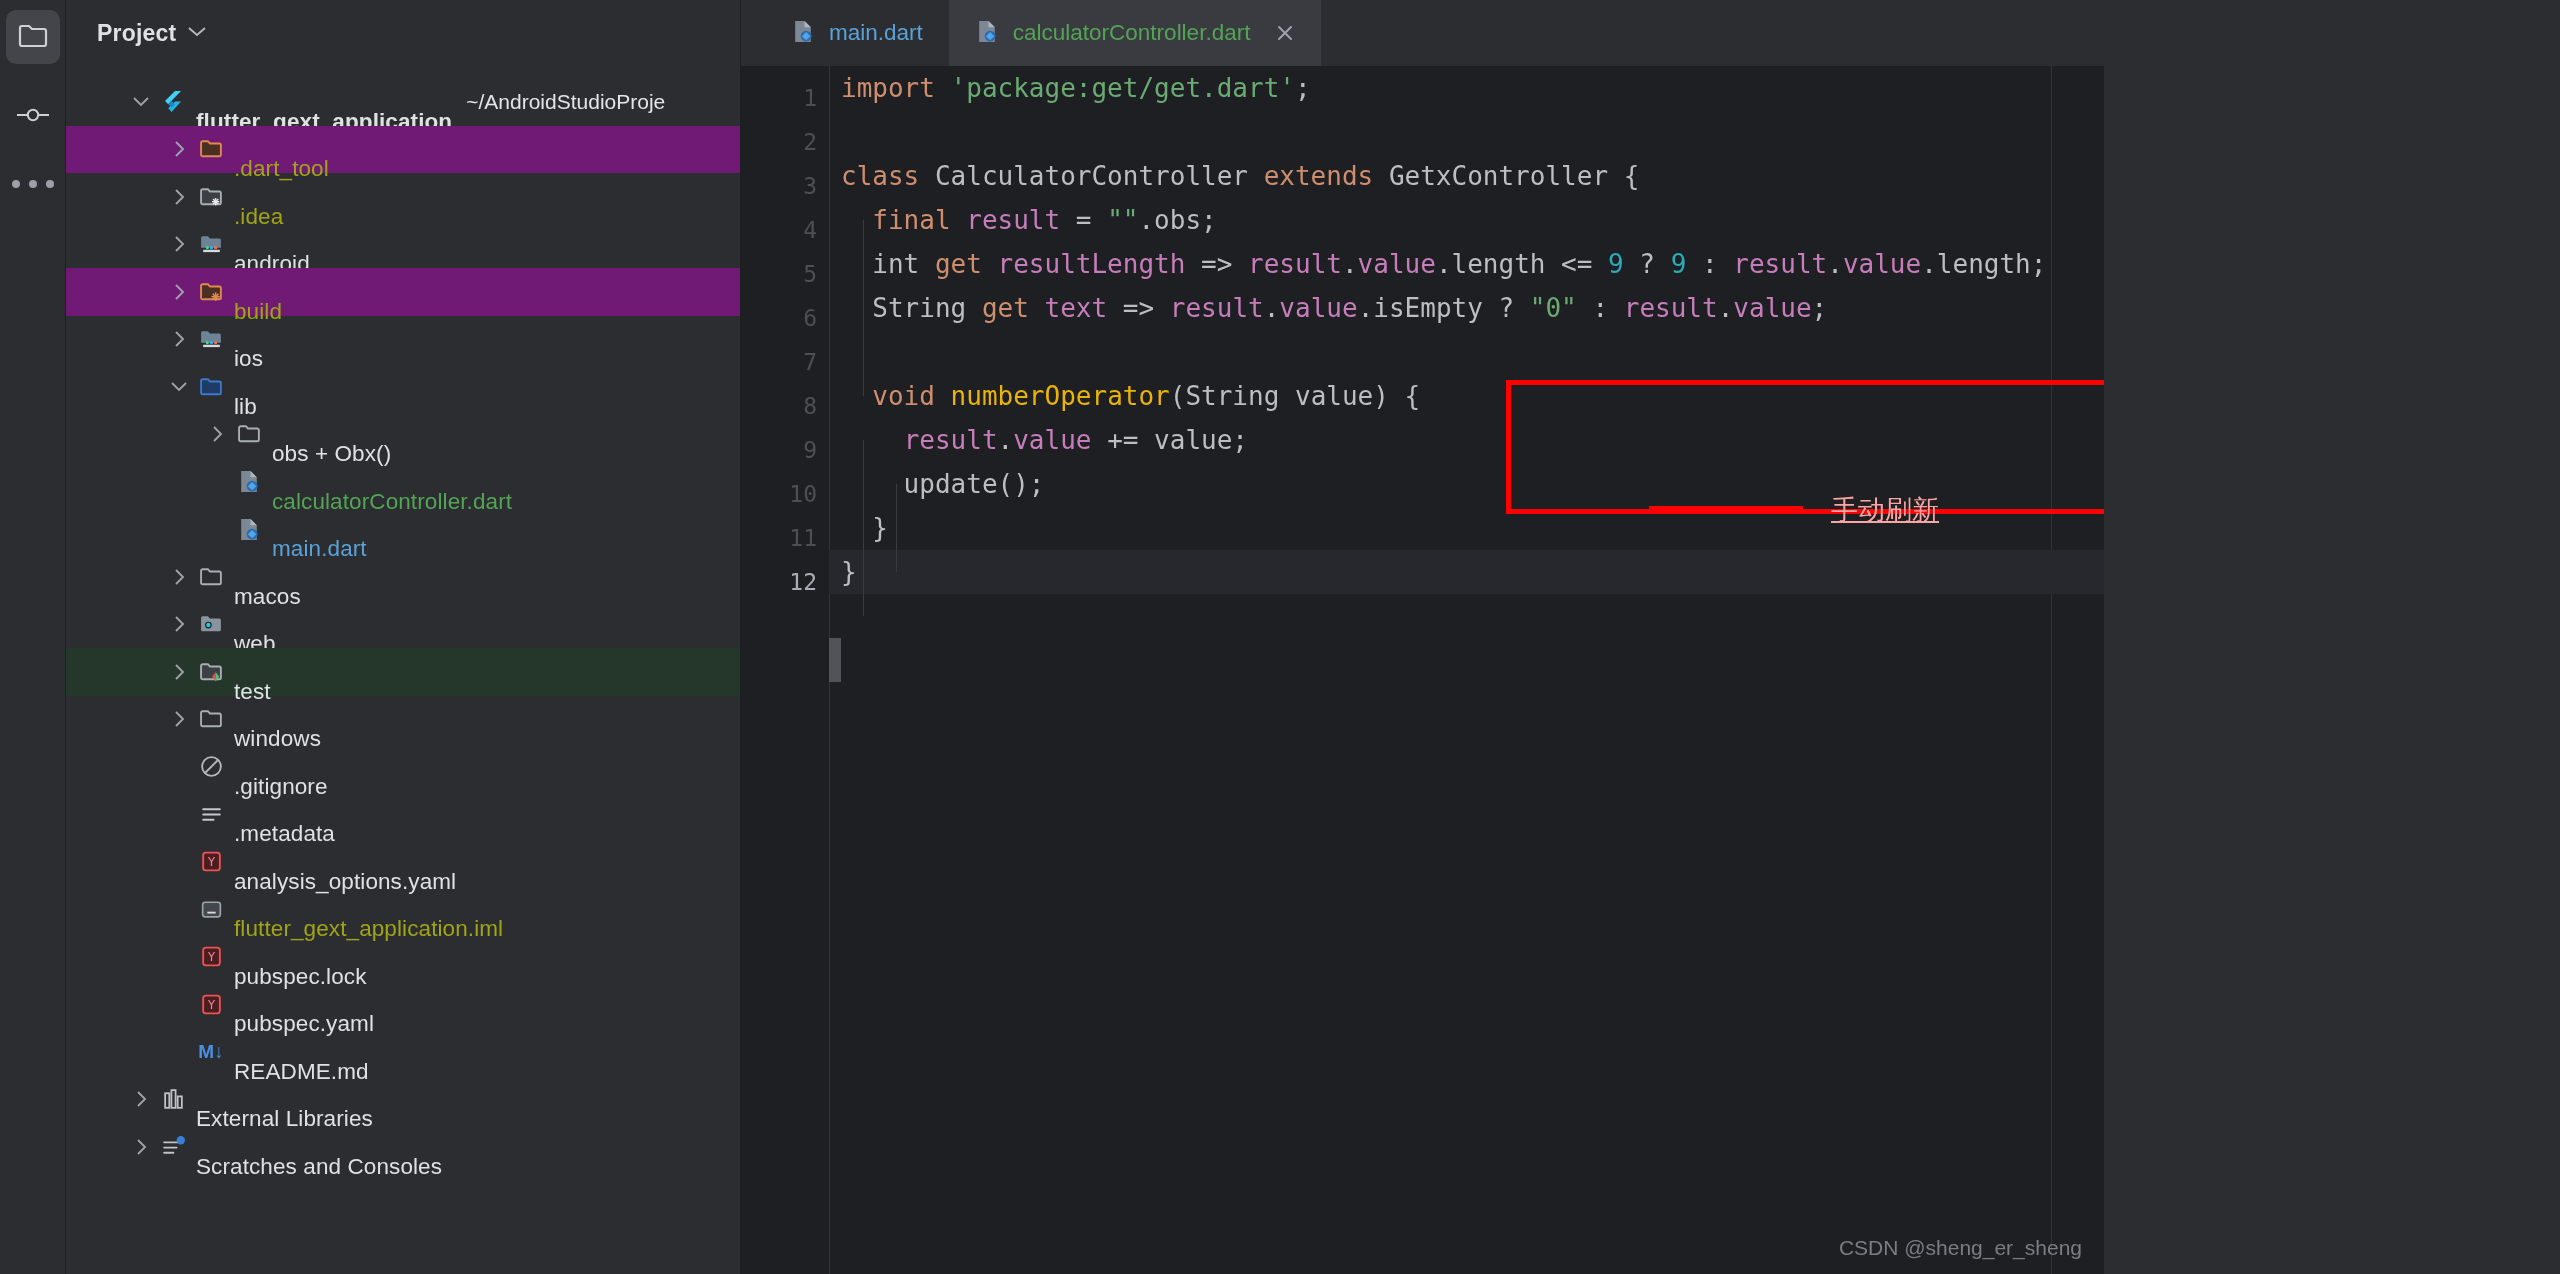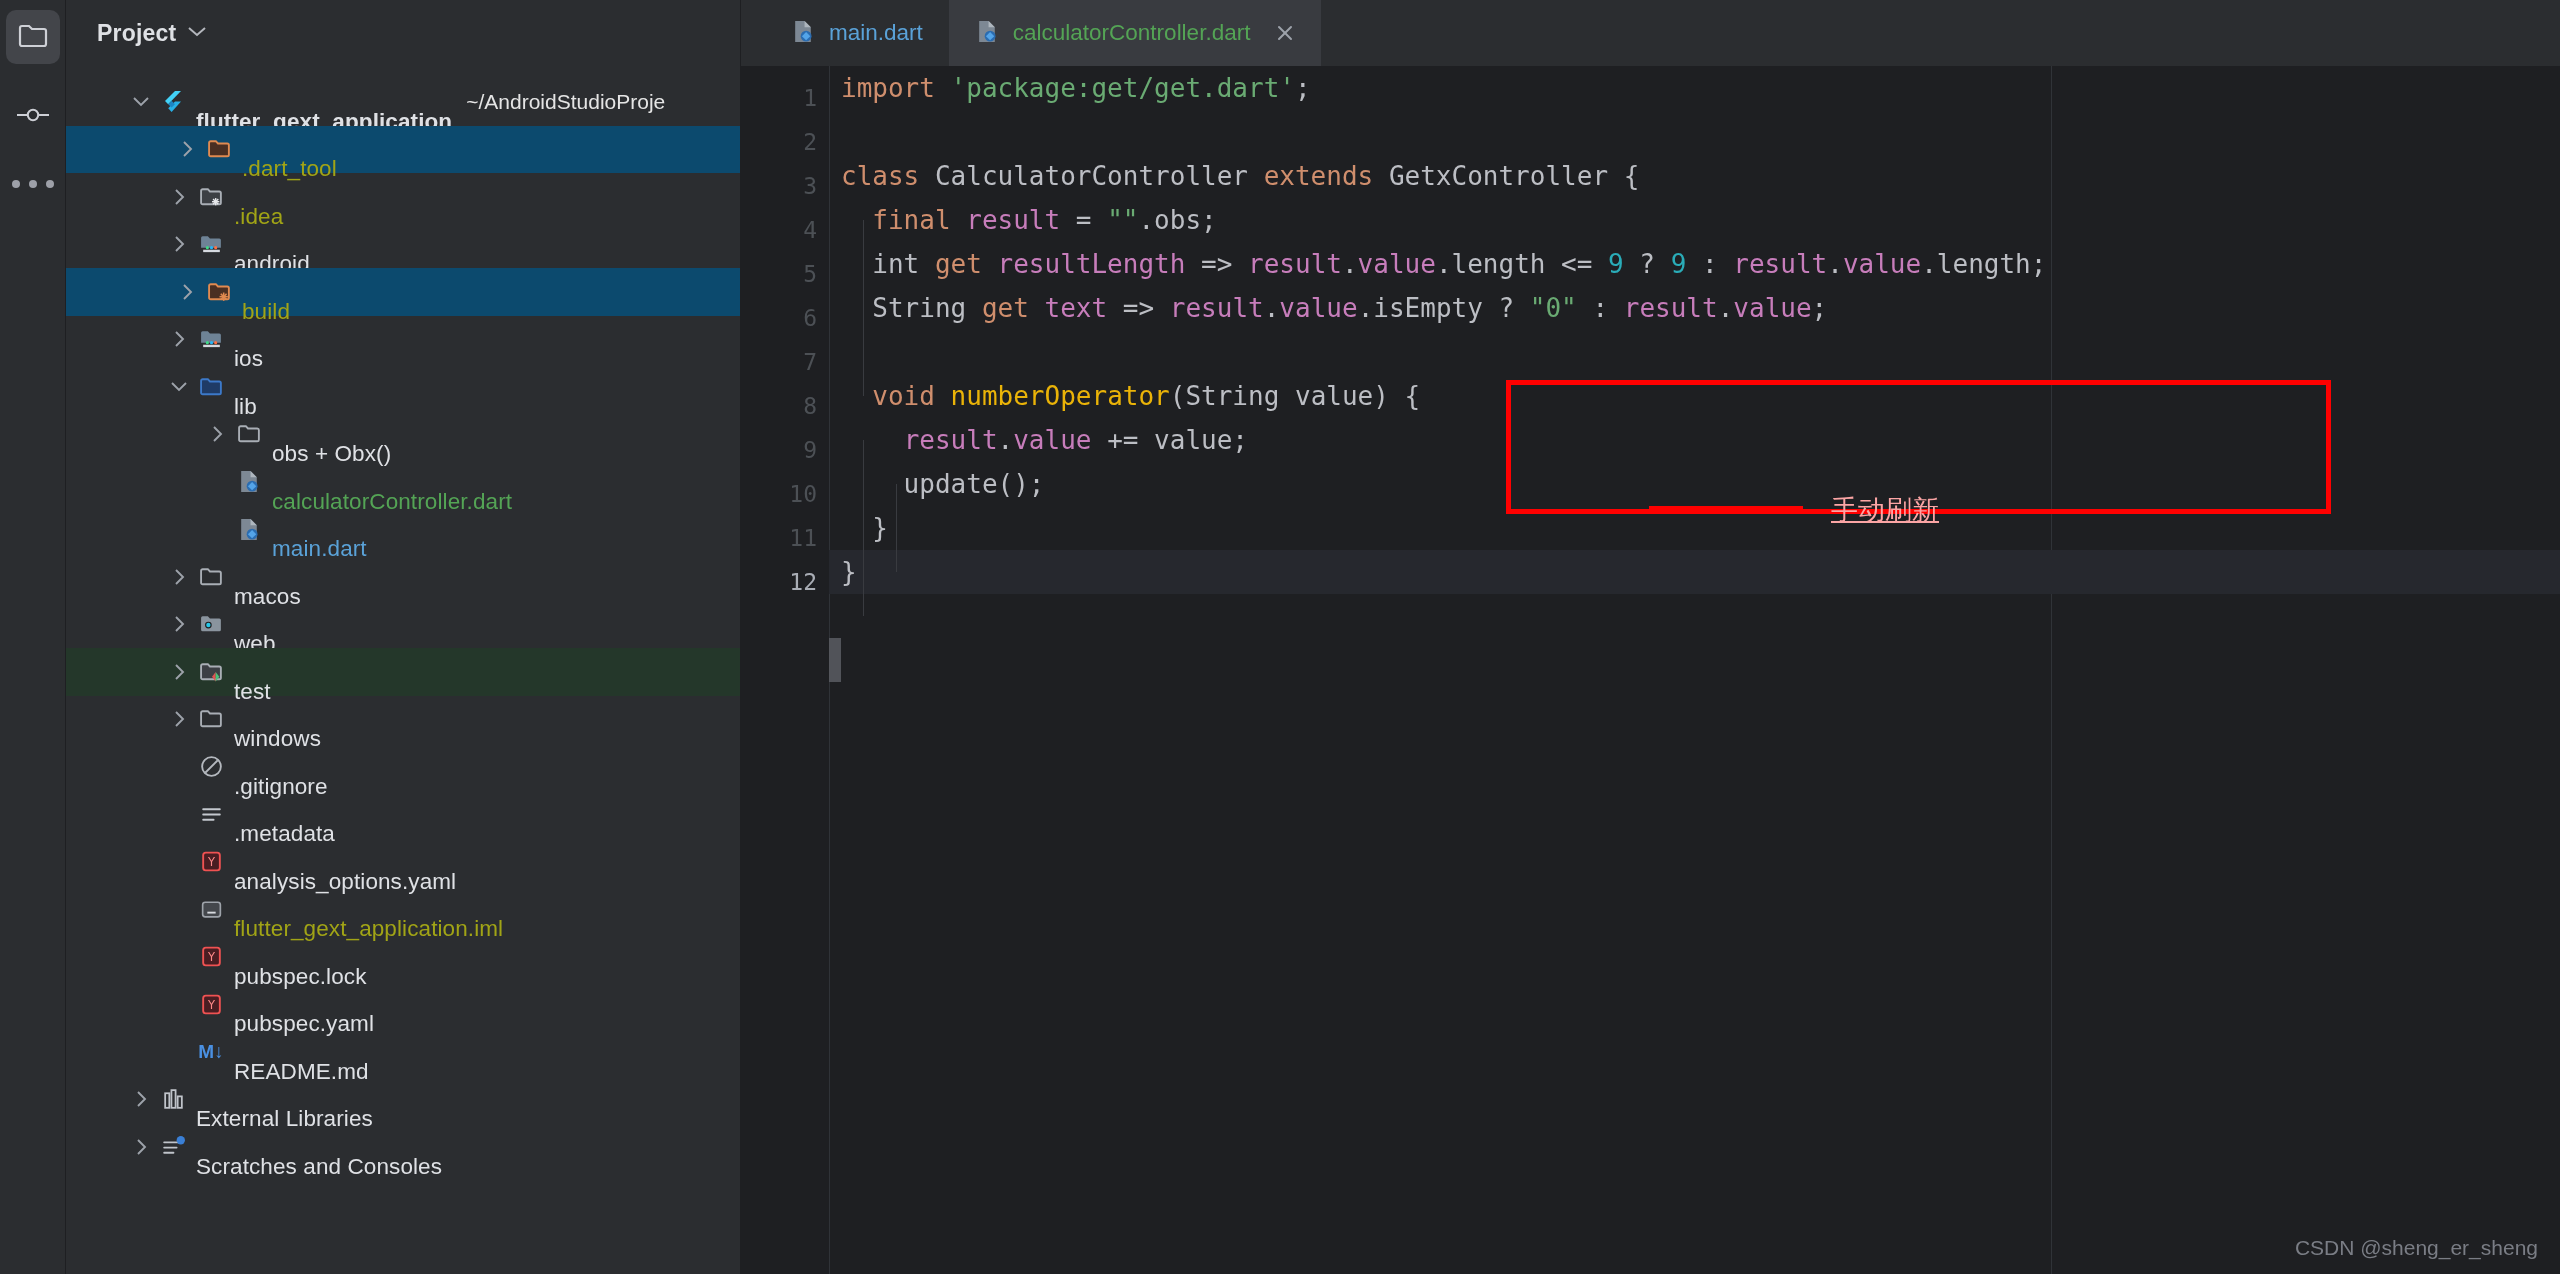--- a/index.html
+++ b/index.html
@@ -2,21 +2,21 @@
 <html><head>
 <meta charset="utf-8">
 <style>
   * { box-sizing: border-box; margin: 0; padding: 0; }
   html, body {
     width: 2560px; height: 1274px;
     background: #2B2D30;
     font-family: "Liberation Sans", sans-serif;
     overflow: hidden;
   }
-  #app { position: relative; width: 2560px; height: 1274px; display: flex; }
+  #app { position: relative; width: 2104px; height: 1274px; display: flex; }
 
   
   .rail {
     width: 66px; height: 1274px;
     background: #2B2D30;
     border-right: 1px solid #1E1F22;
     display: flex; flex-direction: column; align-items: center;
     padding-top: 10px; flex: 0 0 66px;
   }
   .rail-btn {
@@ -44,21 +44,21 @@
     font-size: 23px; font-weight: bold; color: #DFE1E5;
     letter-spacing: 0.2px;
   }
   .chev-down { display:block; }
 
   .tree { padding-top: 12px; }
   .tree-row {
     height: 47.5px; display: flex; align-items: center;
     position: relative; white-space: nowrap;
   }
-  .tree-row.hl-excluded { background: #0c4a6e; padding-left: 8px; }
+  .tree-row.hl-excluded { background: #701a75; }
   .tree-row.hl-test { background: #24372A; }
   .arrow {
     width: 30px; display:flex; align-items:center; justify-content:center;
     flex: 0 0 30px;
   }
   .arrow.empty { }
   .tree-icon {
     width: 34px; flex: 0 0 34px; display: flex;
     align-items: center; justify-content: center; margin-right: 6px;
   }

